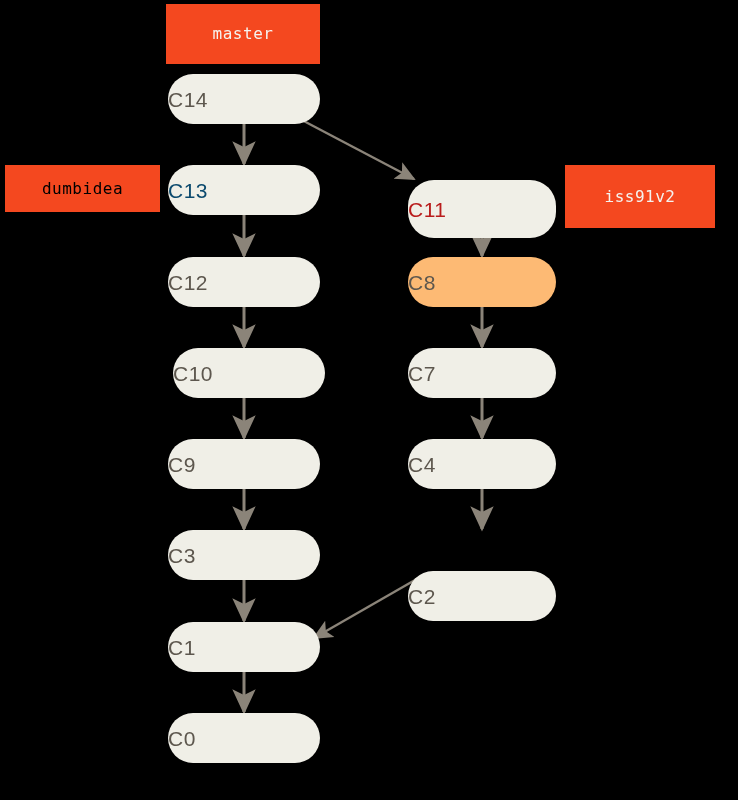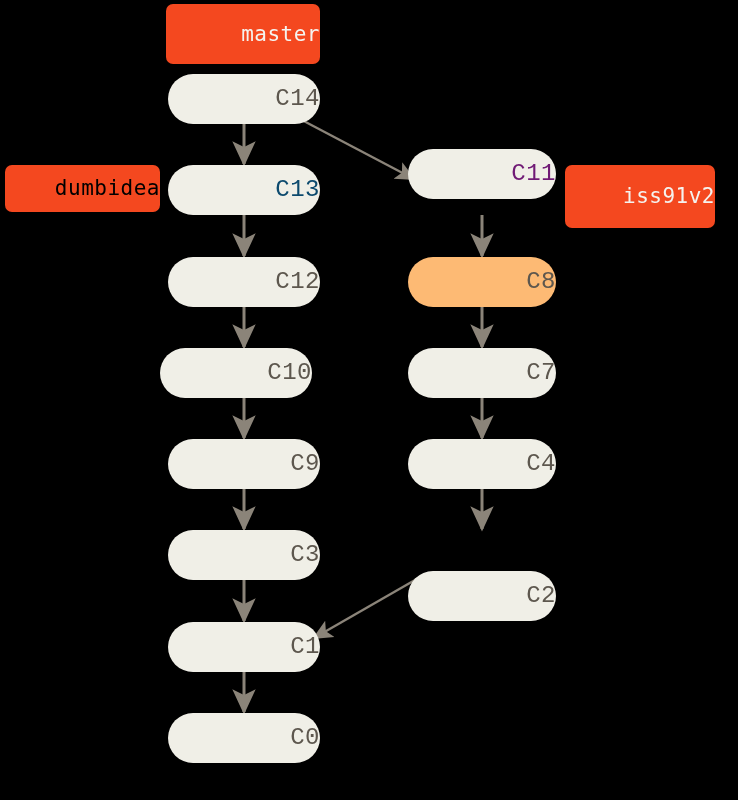--- a/index.html
+++ b/index.html
@@ -30,42 +30,41 @@
     height: 800px;
     pointer-events: none;
   }
   .commit-node {
     position: absolute;
     box-sizing: border-box;
     background: #f0efe7;
     border-radius: 26px;
     display: flex;
     align-items: center;
-    justify-content: flex-end;
+    justify-content: flex-start;
     color: #5d574e;
-    font-family: Liberation Mono, monospace;
-    font-size: 24px;
+    font-family: Liberation Sans, sans-serif;
+    font-size: 21px;
     letter-spacing: 0.5px;
     line-height: 1;
     user-select: none;
   }
   .branch-label {
     position: absolute;
     box-sizing: border-box;
     background: #f4481f;
     display: flex;
     align-items: center;
-    justify-content: flex-end;
+    justify-content: center;
     color: #f5f3ef;
     font-family: "DejaVu Sans Mono", "Liberation Mono", monospace;
-    font-size: 21px;
+    font-size: 16px;
     letter-spacing: 0.5px;
     line-height: 1;
     user-select: none;
-    border-radius: 7px;
   }
 </style>
 </head>
 <body>
 
 <div id="canvas">
 
   <svg id="edge-layer" viewBox="0 0 738 800" width="738" height="800" xmlns="http://www.w3.org/2000/svg">
     <defs>
       <marker id="arrowhead" markerWidth="9" markerHeight="9" refX="7.6" refY="4.5" orient="auto" markerUnits="strokeWidth">
@@ -92,36 +91,36 @@
   <div id="node-layer">
       <div class="commit-node" style="left: 168px; top: 74px; width: 152px; height: 50px; background: rgb(240, 239, 231); color: rgb(93, 87, 78);">
         <span>C14</span>
       </div>
       <div class="commit-node" style="left: 168px; top: 165px; width: 152px; height: 50px; background: rgb(240, 239, 231); color: #0c4a6e;">
         <span>C13</span>
       </div>
       <div class="commit-node" style="left: 168px; top: 257px; width: 152px; height: 50px; background: rgb(240, 239, 231); color: rgb(93, 87, 78);">
         <span>C12</span>
       </div>
-      <div class="commit-node" style="left: 160px; top: 348px; width: 152px; height: 50px; background: rgb(240, 239, 231); color: rgb(93, 87, 78);">
+      <div class="commit-node" style="left: 173px; top: 348px; width: 152px; height: 50px; background: rgb(240, 239, 231); color: rgb(93, 87, 78);">
         <span>C10</span>
       </div>
       <div class="commit-node" style="left: 168px; top: 439px; width: 152px; height: 50px; background: rgb(240, 239, 231); color: rgb(93, 87, 78);">
         <span>C9</span>
       </div>
       <div class="commit-node" style="left: 168px; top: 530px; width: 152px; height: 50px; background: rgb(240, 239, 231); color: rgb(93, 87, 78);">
         <span>C3</span>
       </div>
       <div class="commit-node" style="left: 168px; top: 622px; width: 152px; height: 50px; background: rgb(240, 239, 231); color: rgb(93, 87, 78);">
         <span>C1</span>
       </div>
       <div class="commit-node" style="left: 168px; top: 713px; width: 152px; height: 50px; background: rgb(240, 239, 231); color: rgb(93, 87, 78);">
         <span>C0</span>
       </div>
-      <div class="commit-node" style="left: 408px; top: 149px; width: 148px; height: 50px; background: rgb(240, 239, 231); color: #701a75;">
+      <div class="commit-node" style="left: 408px; top: 180px; width: 148px; height: 58px; background: rgb(240, 239, 231); color: #b91c1c;">
         <span>C11</span>
       </div>
       <div class="commit-node" style="left: 408px; top: 257px; width: 148px; height: 50px; background: #fdba74; color: rgb(93, 87, 78);">
         <span>C8</span>
       </div>
       <div class="commit-node" style="left: 408px; top: 348px; width: 148px; height: 50px; background: rgb(240, 239, 231); color: rgb(93, 87, 78);">
         <span>C7</span>
       </div>
       <div class="commit-node" style="left: 408px; top: 439px; width: 148px; height: 50px; background: rgb(240, 239, 231); color: rgb(93, 87, 78);">
         <span>C4</span>

